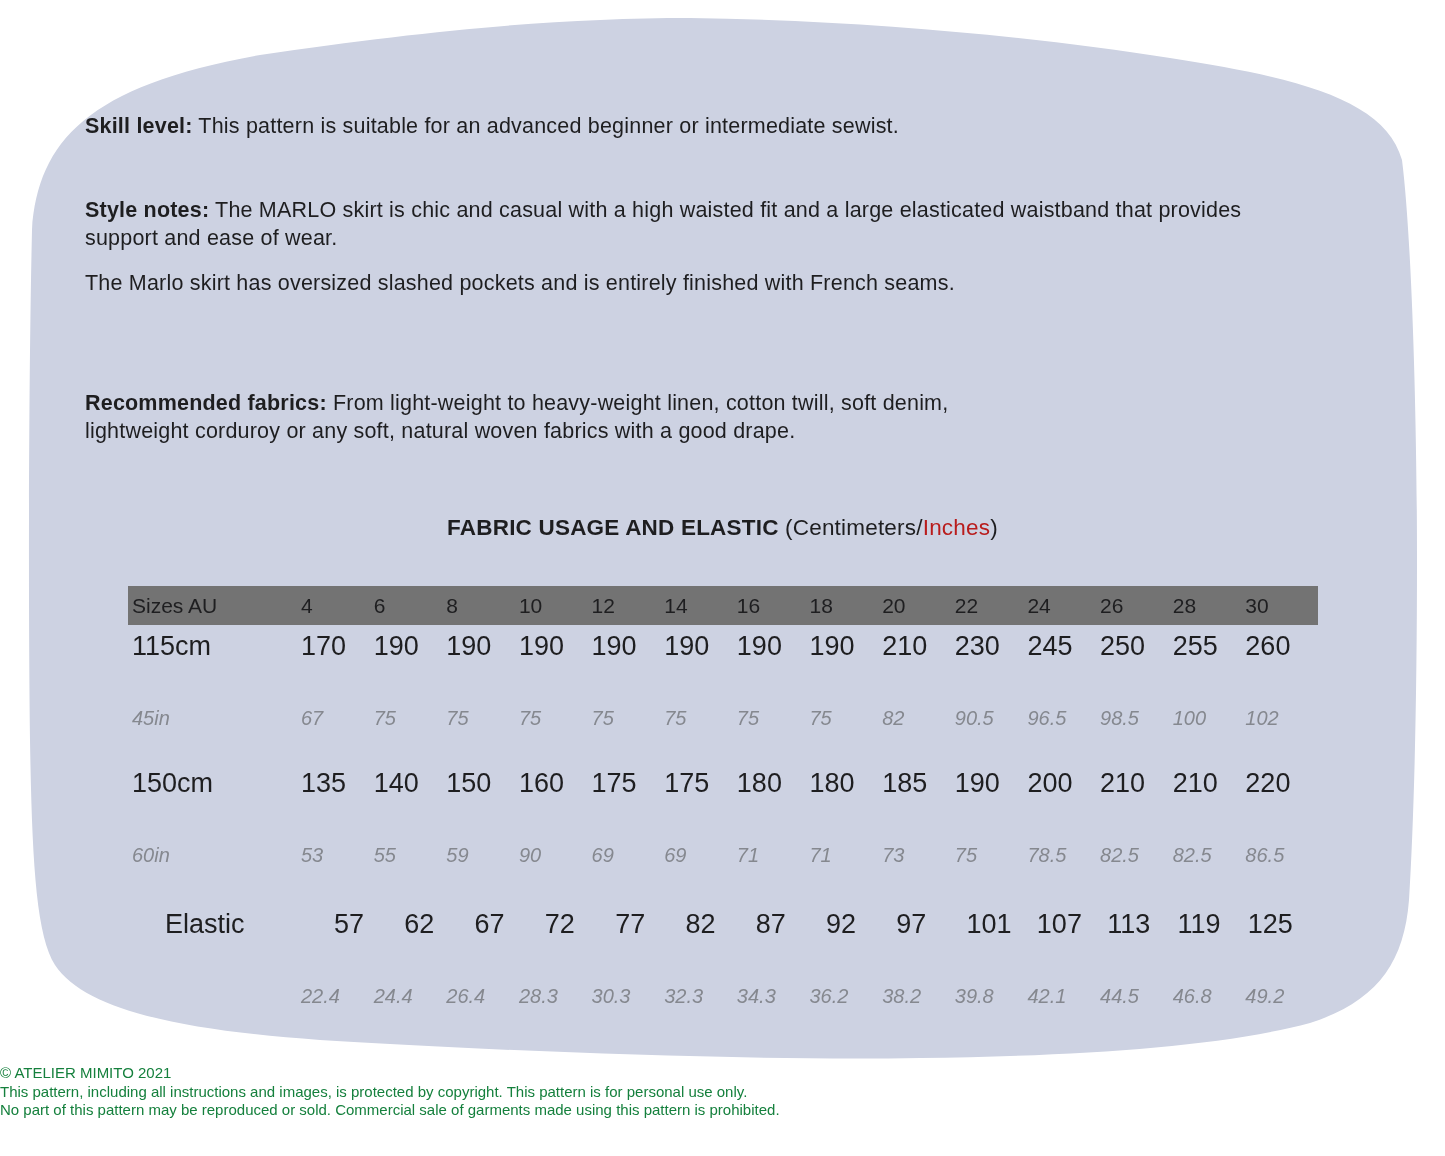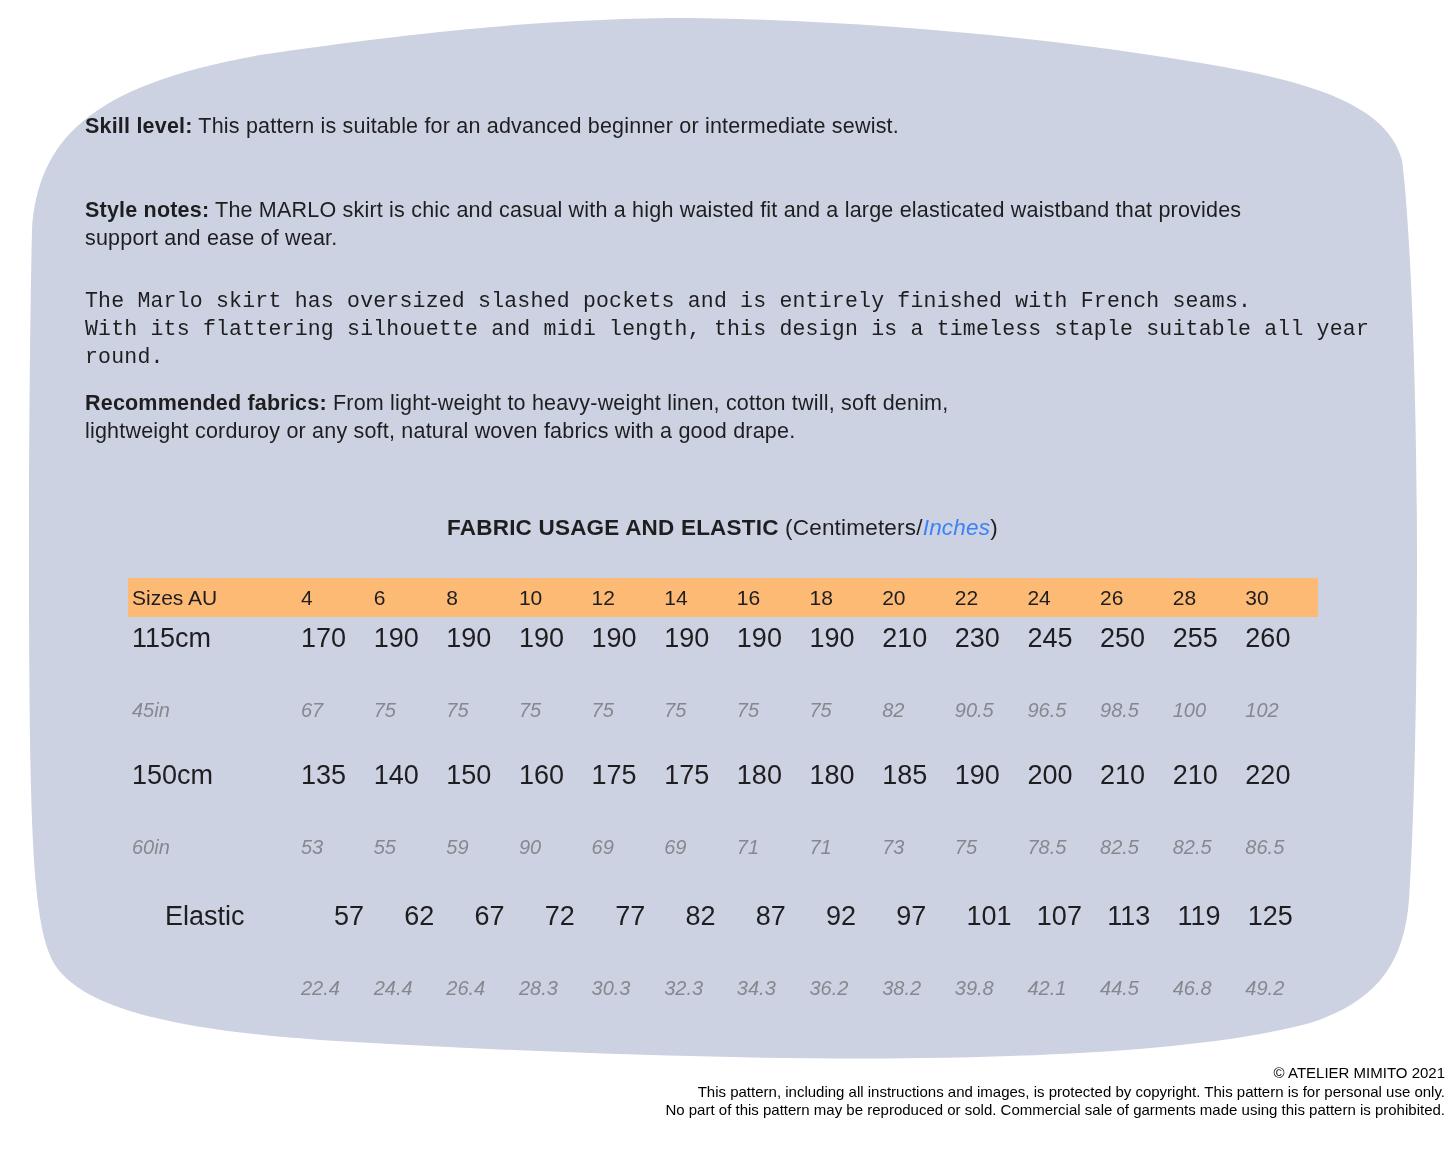--- a/index.html
+++ b/index.html
@@ -6,35 +6,35 @@
   html,body { background:#ffffff; }
   body { font-family:"Liberation Sans", sans-serif; color:#1e1e20; }
   .canvas { position:relative; width:1445px; height:1156px; overflow:hidden; background:#ffffff; }
   .blob-svg { position:absolute; left:0; top:0; width:1445px; height:1156px; }
 
   .para { position:absolute; left:85px; font-size:21.5px; line-height:28px; letter-spacing:0.2px; color:#1e1e20; }
   .para b { font-weight:bold;margin-top:11px; }
 
   .table-title { position:absolute; top:515px; left:0; width:1445px; text-align:center; font-size:22.5px; letter-spacing:0.2px; }
   .tt-bold { font-weight:bold; }
-  .tt-italic { font-style:italic; color:#3b82f6; }
+  .tt-italic { color:#b91c1c; }
 
   .ftable { position:absolute; left:128px; top:578px; width:1190px; }
   .trow { display:flex; align-items:center; height:32px; font-size:27px; }
   .trow .rlabel { width:173px; flex:0 0 173px; padding-left:4px; }
   .trow .cells { flex:1; display:grid; grid-template-columns:repeat(14, 1fr); }
   .trow .cell { text-align:left; }
   .row-header { height:39px; font-size:21px; }
   .row-cm { color:#1e1e20; }
   .row-in { color:#85888f; font-style:italic; font-size:20px;margin-top:40px; }
   .mt-first { margin-top:5px; }
   .mt-group2 { margin-top:33px; }
   .mt-group3 { margin-top:37px;margin-left:33px; }
 
-  .footer { position:absolute; top:1064px; left:0; width:1445px; text-align:right; font-size:15px; line-height:18.5px; color:#000000; }
+  .footer { position:absolute; top:1064px; left:0; width:1445px; text-align:left; font-size:15px; line-height:18.5px; color:#15803d; }
 </style>
 </head>
 <body>
 
 <div class="canvas">
 
   <svg class="blob-svg" viewBox="0 0 1445 1156" preserveAspectRatio="none">
     <path d="M 32 230
          C 38 140, 90 85, 260 55
          C 430 30, 560 18, 690 18
@@ -52,37 +52,36 @@
 
   <div class="para" style="top:112px;">
     <b>Skill level:</b><span> This pattern is suitable for an advanced beginner or intermediate sewist.</span>
   </div>
 
   <div class="para" style="top:196px;">
     <div><b>Style notes:</b><span> The MARLO skirt is chic and casual with a high waisted fit and a large elasticated waistband that provides</span></div>
     <div>support and ease of wear.</div>
   </div>
 
-  <div class="para" style="top:287px;font-family:Liberation Mono, monospace;">
+  <div class="para" style="top:269px;">
     <div>The Marlo skirt has oversized slashed pockets and is entirely finished with French seams.</div>
-    <div>With its flattering silhouette and midi length, this design is a timeless staple suitable all year round.</div>
   </div>
 
   <div class="para" style="top:389px;">
     <div><b>Recommended fabrics:</b><span> From light-weight to heavy-weight linen, cotton twill, soft denim,</span></div>
     <div>lightweight corduroy or any soft, natural woven fabrics with a good drape.</div>
   </div>
 
   <div class="table-title">
     <span class="tt-bold">FABRIC USAGE AND ELASTIC</span><span> (Centimeters/</span><span class="tt-italic">Inches</span><span>)</span>
   </div>
 
   <div class="ftable">
 
-    <div class="trow row-header" style="background:#fdba74;">
+    <div class="trow row-header" style="background:#737373;margin-top:8px;">
       <span class="rlabel">Sizes AU</span>
       <span class="cells">
           <span class="cell">4</span>
           <span class="cell">6</span>
           <span class="cell">8</span>
           <span class="cell">10</span>
           <span class="cell">12</span>
           <span class="cell">14</span>
           <span class="cell">16</span>
           <span class="cell">18</span>

